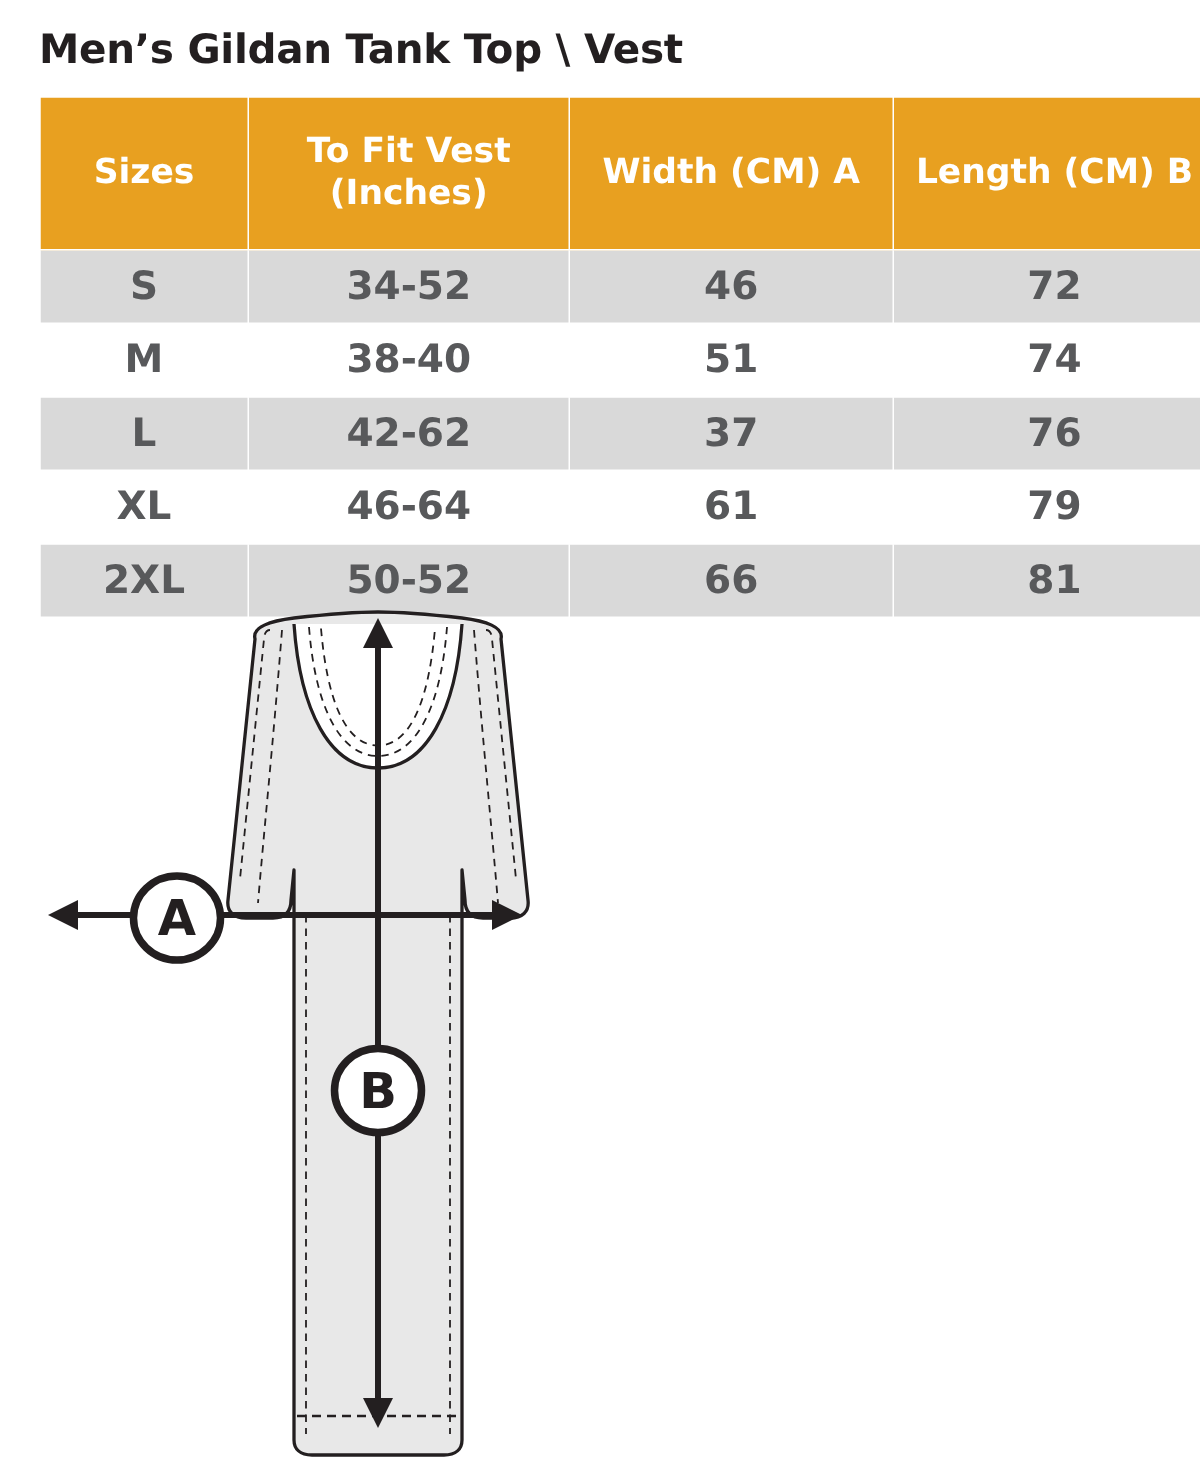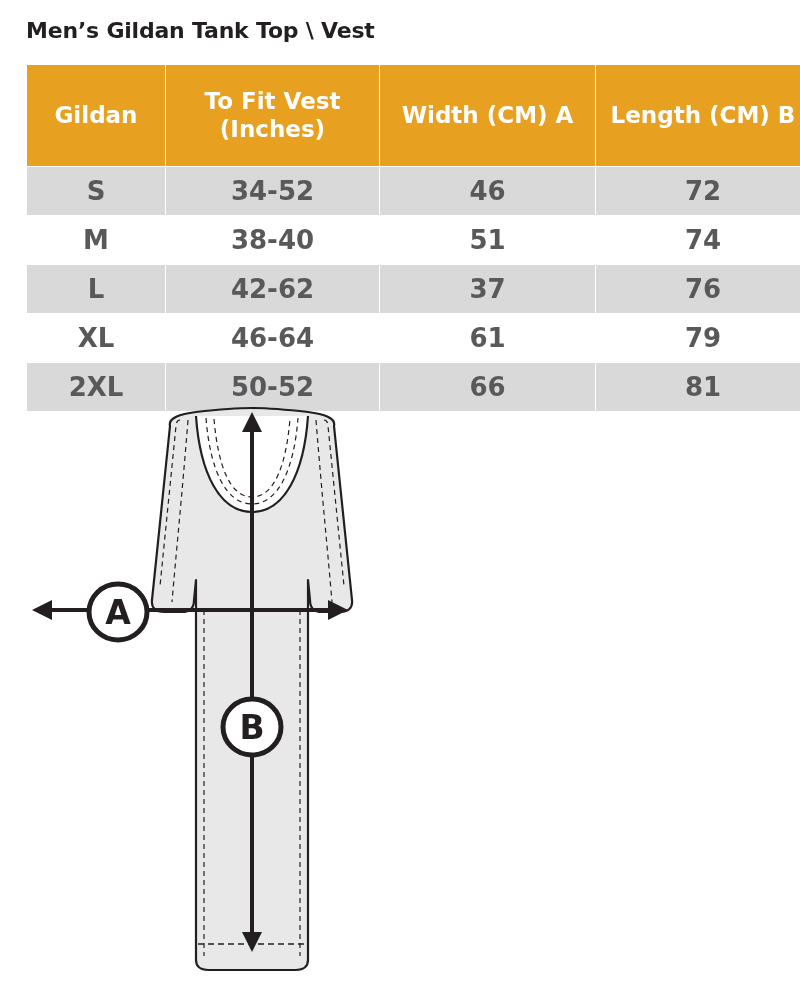--- a/index.html
+++ b/index.html
@@ -18,21 +18,21 @@
   .page {
     width: 800px;
     height: 985px;
     position: relative;
     box-sizing: border-box;
   }
   .title {
     position: absolute;
     left: 26px;
     top: 18px;
-    font-size: 22px;
+    font-size: 27px;
     font-weight: bold;
     color: #231f20;
     letter-spacing: -0.2px;
     white-space: nowrap;
   }
   table.size-table {
     position: absolute;
     left: 26px;
     top: 64px;
     width: 748px;
@@ -86,21 +86,21 @@
 </head>
 <body>
 
 <div class="page">
 
   <div class="title">Men’s Gildan Tank Top \ Vest</div>
 
   <table class="size-table">
     <thead>
       <tr>
-        <th class="col-sizes">Gildan</th>
+        <th class="col-sizes">Sizes</th>
         <th class="col-chest">To Fit Vest (Inches)</th>
         <th class="col-width">Width (CM) A</th>
         <th class="col-length">Length  (CM) B</th>
       </tr>
     </thead>
     <tbody>
       <tr class="odd">
         <td>S</td>
         <td>34-52</td>
         <td>46</td>

